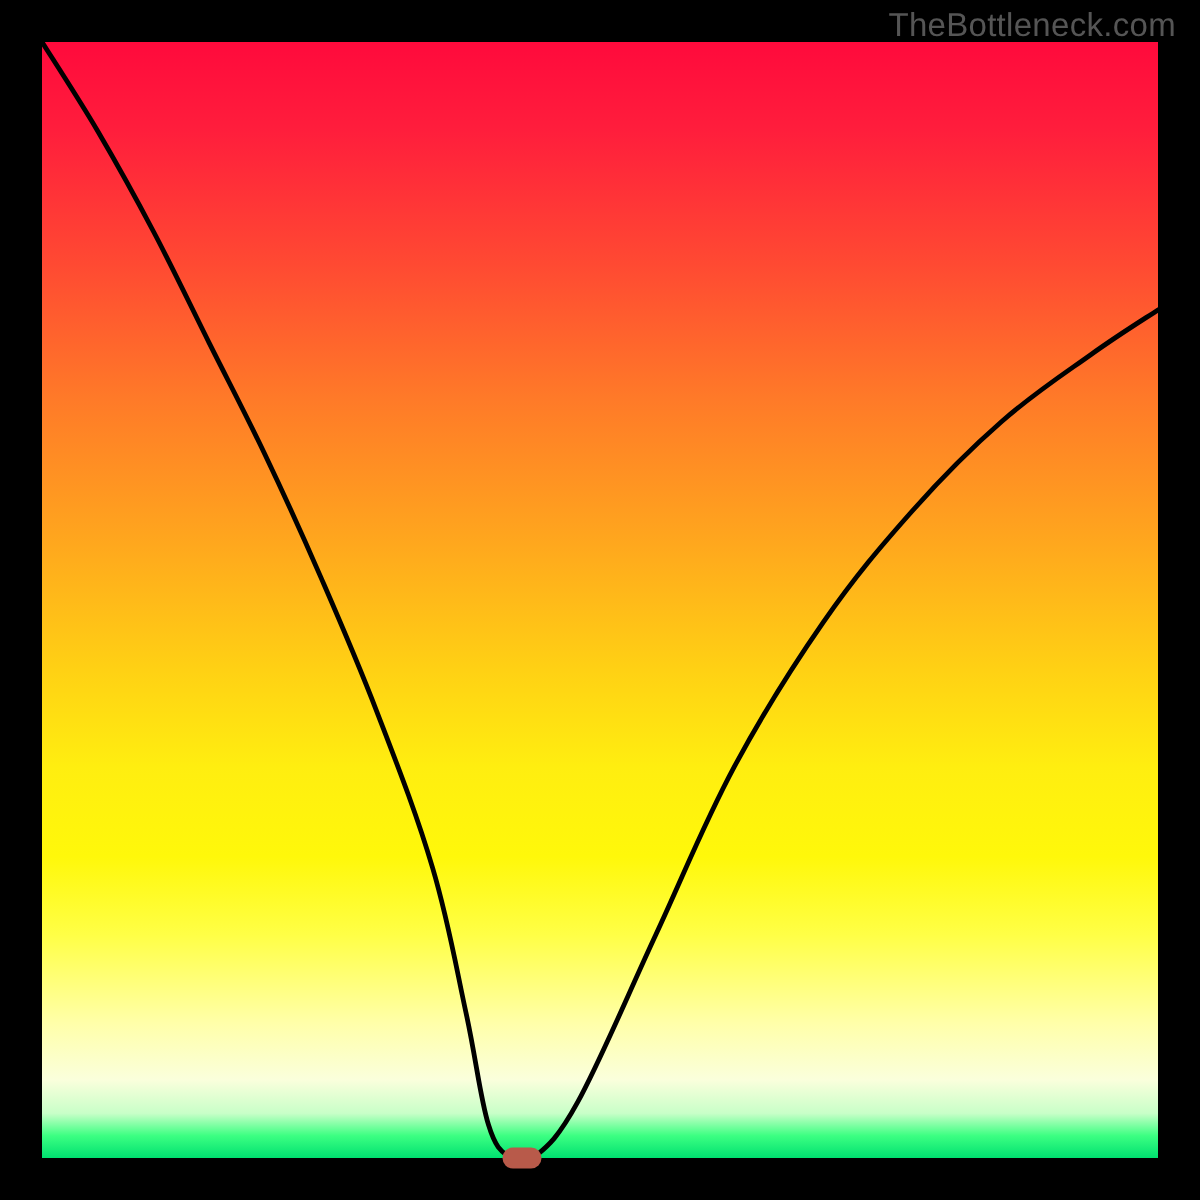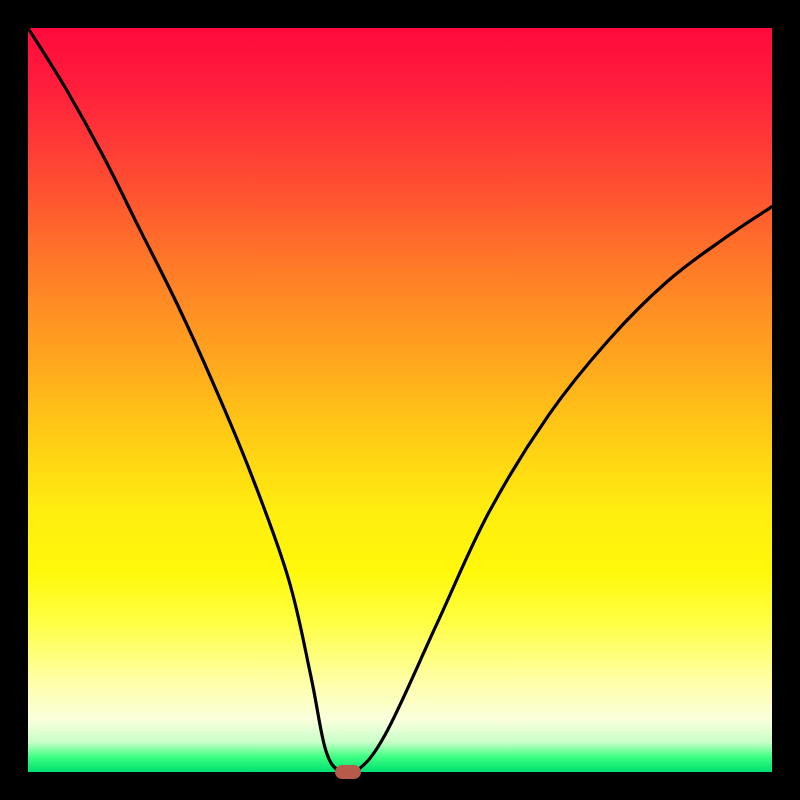--- a/index.html
+++ b/index.html
@@ -64,20 +64,21 @@
     background: #b85a4a;
     border-radius: 7px;
     transform: translate(-50%, -50%);
   }
 </style>
 </head>
 <body>
 
 <div class="frame">
 
+  <div class="watermark">TheBottleneck.com</div>
 
   <div class="plot-area">
     <svg class="curve" viewBox="0 0 744 744" preserveAspectRatio="none">
       <path id="curve-path" fill="none" stroke="#000" stroke-width="3.2" stroke-linecap="round" stroke-linejoin="round" d="M 0.0 0.0 C 6.7 10.7, 23.8 36.8, 37.2 59.5 C 50.6 82.3, 61.0 101.0, 74.4 126.5 C 87.8 151.9, 98.2 174.1, 111.6 200.9 C 125.0 227.7, 135.4 247.2, 148.8 275.3 C 162.2 303.4, 172.6 326.3, 186.0 357.1 C 199.4 387.9, 209.8 411.6, 223.2 446.4 C 236.6 481.2, 249.7 514.4, 260.4 550.6 C 271.1 586.7, 276.0 616.5, 282.7 647.3 C 289.4 678.1, 292.2 704.3, 297.6 721.7 C 303.0 739.1, 307.1 740.0, 312.5 744.0 C 317.8 748.0, 319.3 750.7, 327.4 744.0 C 335.4 737.3, 342.4 733.6, 357.1 706.8 C 371.9 680.0, 390.5 635.4, 409.2 595.2 C 427.9 555.0, 441.2 521.1, 461.3 483.6 C 481.4 446.1, 499.4 417.7, 520.8 386.9 C 542.2 356.1, 558.9 336.6, 580.3 312.5 C 601.7 288.4, 618.4 271.7, 639.8 253.0 C 661.3 234.2, 680.6 221.7, 699.4 208.3 C 718.1 194.9, 736.0 183.9, 744.0 178.6"></path>
     </svg>
     <div class="marker" id="min-marker" style="left: 319.92px; top: 744px;"></div>
   </div>
 
 </div>
 

